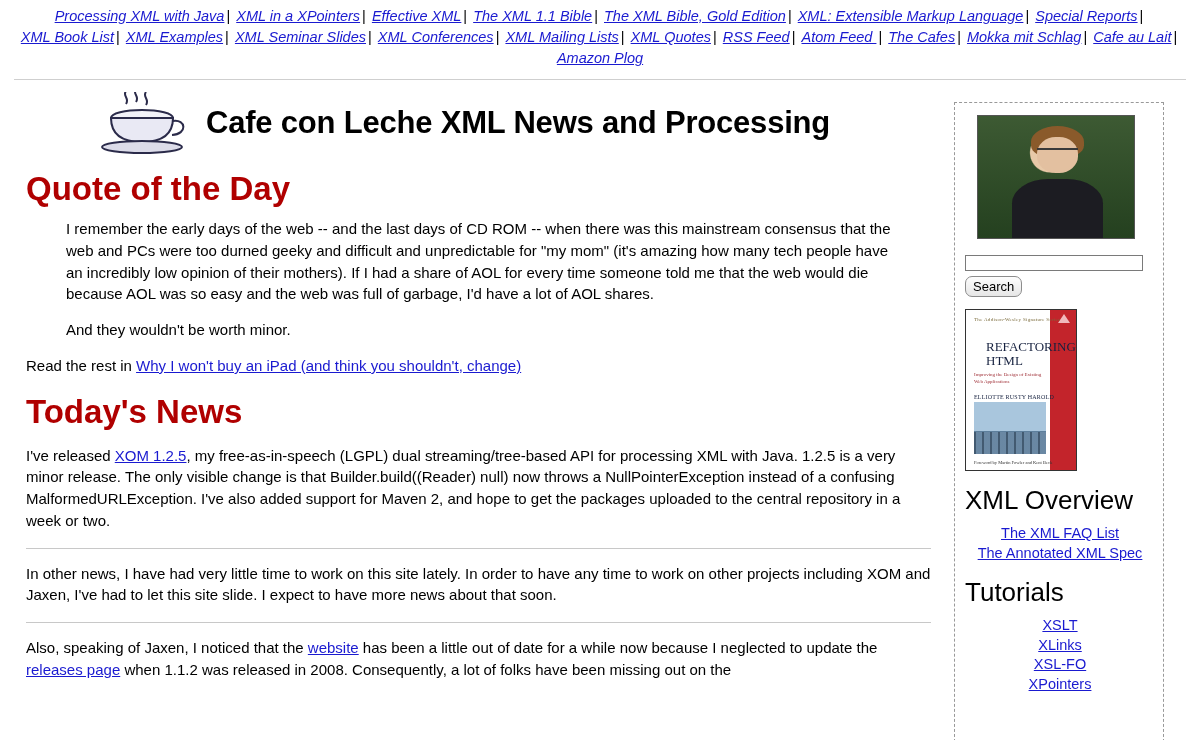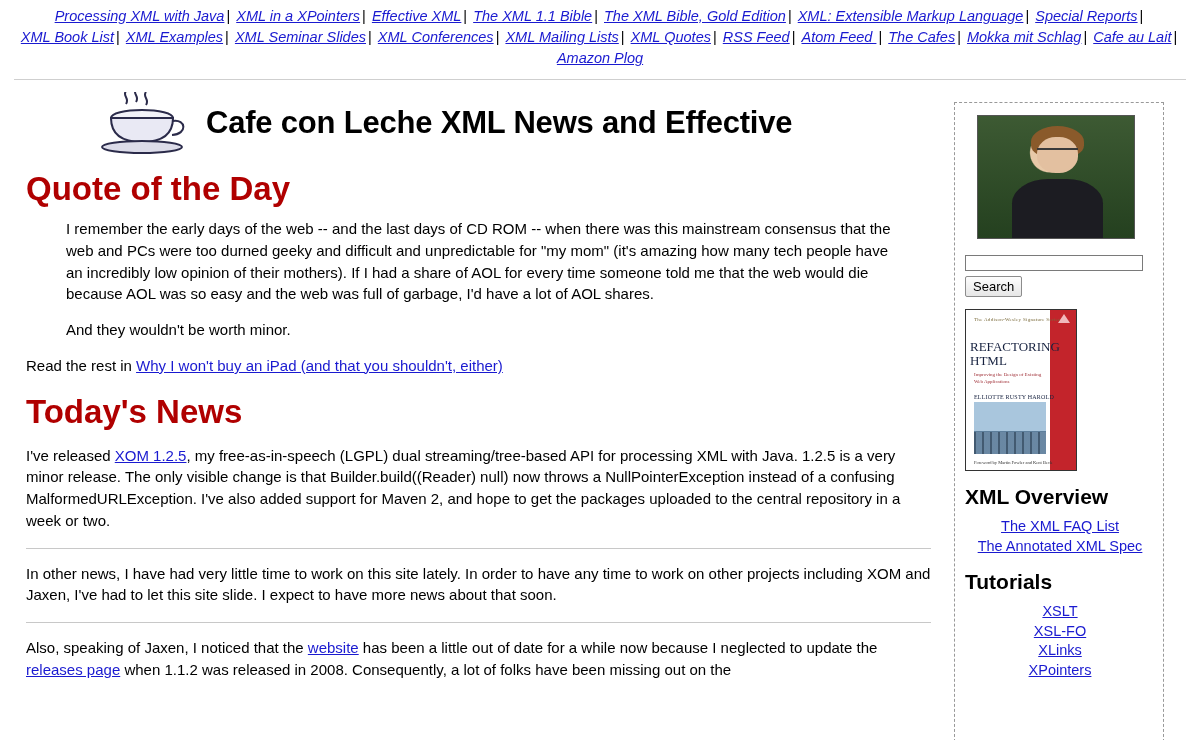--- a/index.html
+++ b/index.html
@@ -163,21 +163,21 @@
     box-sizing: border-box;
   }
   .searchbox .btn {
     margin-top: 5px;
     display: inline-block;
     font-size: 13px;
     font-family: "Liberation Sans", sans-serif;
     padding: 2px 7px;
     border: 1px solid #8c8c8c;
     background: linear-gradient(#fdfdfd, #e6e6e6);
-    border-radius: 2px;
+    border-radius: 7px;
     cursor: pointer;
   }
 
   .bookcover {
     width: 110px;
     height: 160px;
     margin: 4px 0 14px 0;
     border: 1px solid #333;
     background: #fff;
     position: relative;
@@ -187,21 +187,21 @@
   .bookcover .redbar {
     position: absolute; right: 0; top: 0;
     width: 26px; height: 100%;
     background: #c3242b;
   }
   .bookcover .topline {
     position: absolute; left: 8px; top: 7px;
     font-size: 5px; color: #7a6a3a; letter-spacing: .3px;
   }
   .bookcover .ttl {
-    position: absolute; left: 4px; top: 30px;
+    position: absolute; left: 20px; top: 30px;
     font-size: 13px; color: #16213f; line-height: 1.05;
   }
   .bookcover .sub {
     position: absolute; left: 8px; top: 62px;
     font-size: 5px; color: #a03038; line-height: 1.3; width: 70px;
   }
   .bookcover .auth {
     position: absolute; left: 8px; top: 84px;
     font-size: 6px; color: #16213f; letter-spacing: .2px;
   }
@@ -223,22 +223,22 @@
   }
   .bookcover .corner {
     position: absolute; right: 6px; top: 4px;
     width: 0; height: 0;
     border-left: 6px solid transparent;
     border-right: 6px solid transparent;
     border-bottom: 9px solid #f0b8bb;
   }
 
   .side-h {
-    font-size: 21px;
-    font-weight: bold;
+    font-size: 26px;
+    font-weight: normal;
     margin: 14px 0 8px 0;
     color: #000;
   }
   .side-links a {
     display: block;
     line-height: 1.35;
     font-size: 14.5px;
     text-align: center;
   }
 </style>
@@ -279,33 +279,33 @@
             <path d="M30 12 C34 6, 26 4, 30 -1"></path>
             <path d="M40 10 C44 4, 36 2, 40 -3"></path>
             <path d="M50 13 C54 7, 46 5, 50 0"></path>
           </g>
           <ellipse cx="46" cy="26" rx="31" ry="8" fill="#f2f2f8" stroke="#2b2b4a" stroke-width="2"></ellipse>
           <path d="M15 26 C15 44, 28 50, 46 50 C64 50, 77 44, 77 26 Z" fill="#e9e9f4" stroke="#2b2b4a" stroke-width="2"></path>
           <path d="M77 29 C90 27, 92 42, 76 43" fill="none" stroke="#2b2b4a" stroke-width="2"></path>
           <ellipse cx="46" cy="55" rx="40" ry="6" fill="#dcdce9" stroke="#2b2b4a" stroke-width="2"></ellipse>
         </svg>
       </div>
-      <h1 class="site-title">Cafe con Leche XML News and Effective</h1>
+      <h1 class="site-title">Cafe con Leche XML News and Processing</h1>
     </div>
 
     <h2 class="section">Quote of the Day</h2>
 
     <div class="quote">
       <p>I remember the early days of the web -- and the last days of CD ROM -- when there was this mainstream consensus that the web and PCs were too durned geeky and difficult and unpredictable for "my mom" (it's amazing how many tech people have an incredibly low opinion of their mothers). If I had a share of AOL for every time someone told me that the web would die because AOL was so easy and the web was full of garbage, I'd have a lot of AOL shares.</p>
       <p>And they wouldn't be worth minor.</p>
     </div>
 
     <div class="attrib">
       <div>
-        <span>Read the rest in </span><a href="#">Why I won't buy an iPad (and that you shouldn't, either)</a>
+        <span>Read the rest in </span><a href="#">Why I won't buy an iPad (and think you shouldn't, change)</a>
       </div>
     </div>
 
     <h2 class="section">Today's News</h2>
 
     <div class="newsitem">
       <span>I've released </span><a href="#">XOM 1.2.5</a><span>, my free-as-in-speech (LGPL) dual streaming/tree-based API for processing XML with Java. 1.2.5 is a very minor release. The only visible change is that Builder.build((Reader) null) now throws a NullPointerException instead of a confusing MalformedURLException. I've also added support for Maven 2, and hope to get the packages uploaded to the central repository in a week or two.</span>
     </div>
     <hr class="item-rule">
 
@@ -350,19 +350,19 @@
 
     <div class="side-h">XML Overview</div>
     <div class="side-links">
       <a href="#">The XML FAQ List</a>
       <a href="#">The Annotated XML Spec</a>
     </div>
 
     <div class="side-h">Tutorials</div>
     <div class="side-links">
       <a href="#">XSLT</a>
+      <a href="#">XLinks</a>
       <a href="#">XSL-FO</a>
-      <a href="#">XLinks</a>
       <a href="#">XPointers</a>
     </div>
 
   </div>
 </div>
 
 </body></html>

